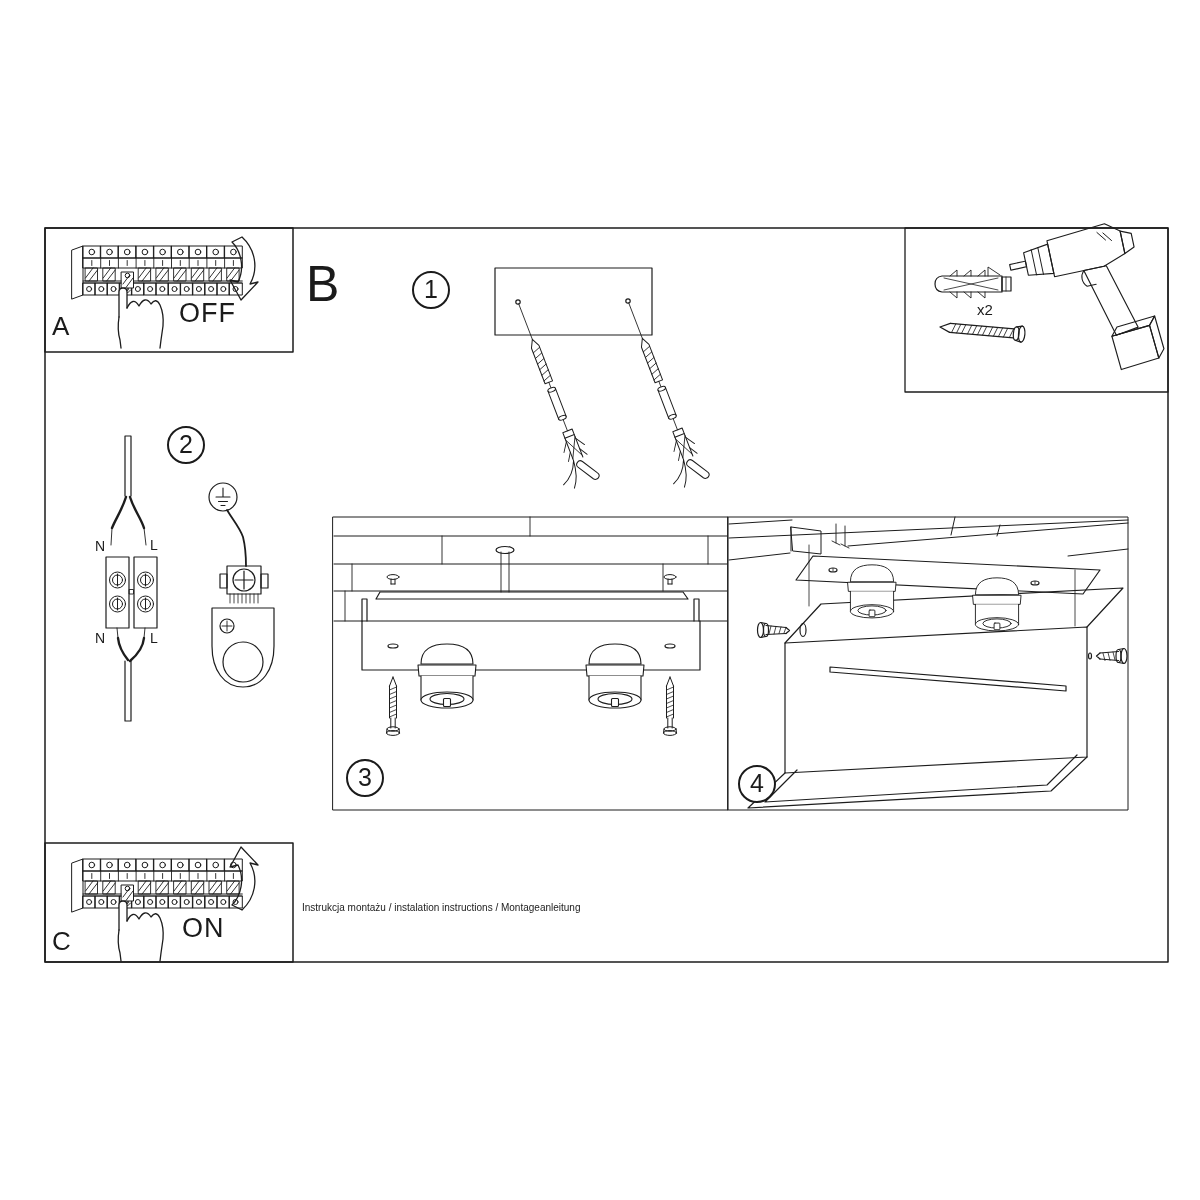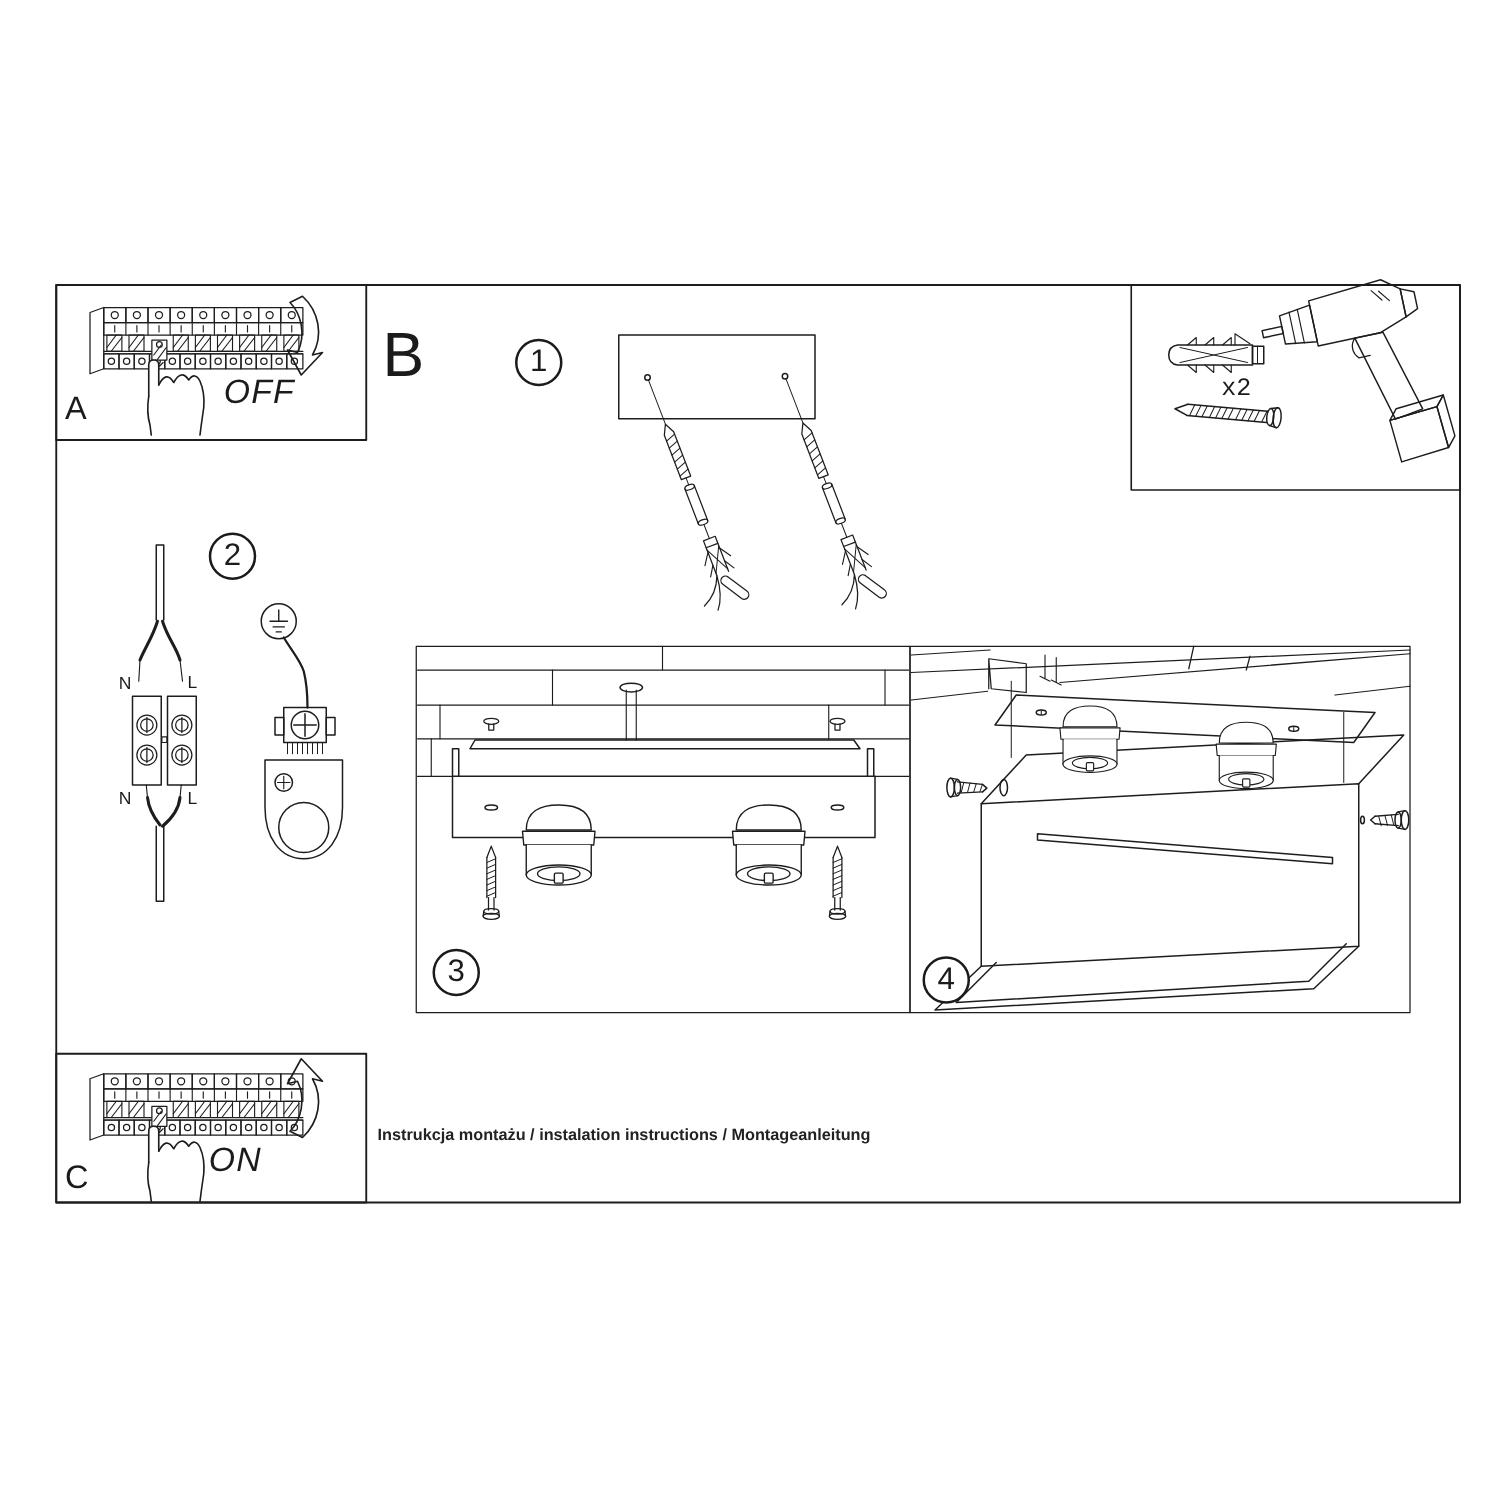--- a/index.html
+++ b/index.html
@@ -2,26 +2,26 @@
 <html><head>
 <meta charset="utf-8">
 <style>
   html,body{margin:0;padding:0;background:#fff;}
   .page{position:relative;width:1200px;height:1200px;background:#ffffff;
         font-family:"Liberation Sans",sans-serif;color:#1b1b1b;overflow:hidden;}
   .page svg{position:absolute;left:0;top:0;}
   .txt{position:absolute;white-space:pre;color:#1b1b1b;}
   .big-letter{font-size:50px;line-height:1;}
   .panel-letter{font-size:26px;line-height:1;}
-  .switch-word{font-size:27px;line-height:1;letter-spacing:1px;font-style:italic;}
+  .switch-word{font-size:27px;line-height:1;letter-spacing:1px;}
   .circle-num{position:absolute;width:38px;height:38px;border:2px solid #1b1b1b;border-radius:50%;
               box-sizing:border-box;text-align:center;font-size:25px;line-height:33px;background:#fff;}
   .wire-label{font-size:14px;line-height:1;}
-  .qty{font-size:20px;line-height:1;font-family:Liberation Mono, monospace;}
-  .footer{position:absolute;left:302px;top:897px;font-size:13px;line-height:22px;color:#222;font-weight:bold;}
+  .qty{font-size:15px;line-height:1;}
+  .footer{position:absolute;left:302px;top:897px;font-size:10px;line-height:22px;color:#222;}
 </style>
 </head>
 <body>
 
 <div class="page">
 
 <svg width="1200" height="1200" viewBox="0 0 1200 1200">
   <defs>
 
     <g id="breaker" stroke="#1d1d1d" fill="none" stroke-width="1">
@@ -364,21 +364,21 @@
     <g>
           <use href="#socket-front" transform="translate(997,577) scale(0.83)"></use>
         </g>
   </g>
 </svg>
 
 <div class="txt panel-letter" style="left:52px;top:313px;">A</div>
 <div class="txt switch-word" style="left:179px;top:300px;">OFF</div>
 
 <div class="txt panel-letter" style="left:52px;top:928px;">C</div>
-<div class="txt switch-word" style="left:167px;top:915px;">ON</div>
+<div class="txt switch-word" style="left:182px;top:915px;">ON</div>
 
 <div class="txt big-letter" style="left:306px;top:259px;">B</div>
 
 <div class="circle-num" style="left:412px;top:271px;">1</div>
 <div class="circle-num" style="left:167px;top:426px;">2</div>
 <div class="circle-num" style="left:346px;top:759px;">3</div>
 <div class="circle-num" style="left:738px;top:765px;">4</div>
 
 <div class="txt wire-label" style="left:95px;top:539px;">N</div>
 <div class="txt wire-label" style="left:150px;top:538px;">L</div>

